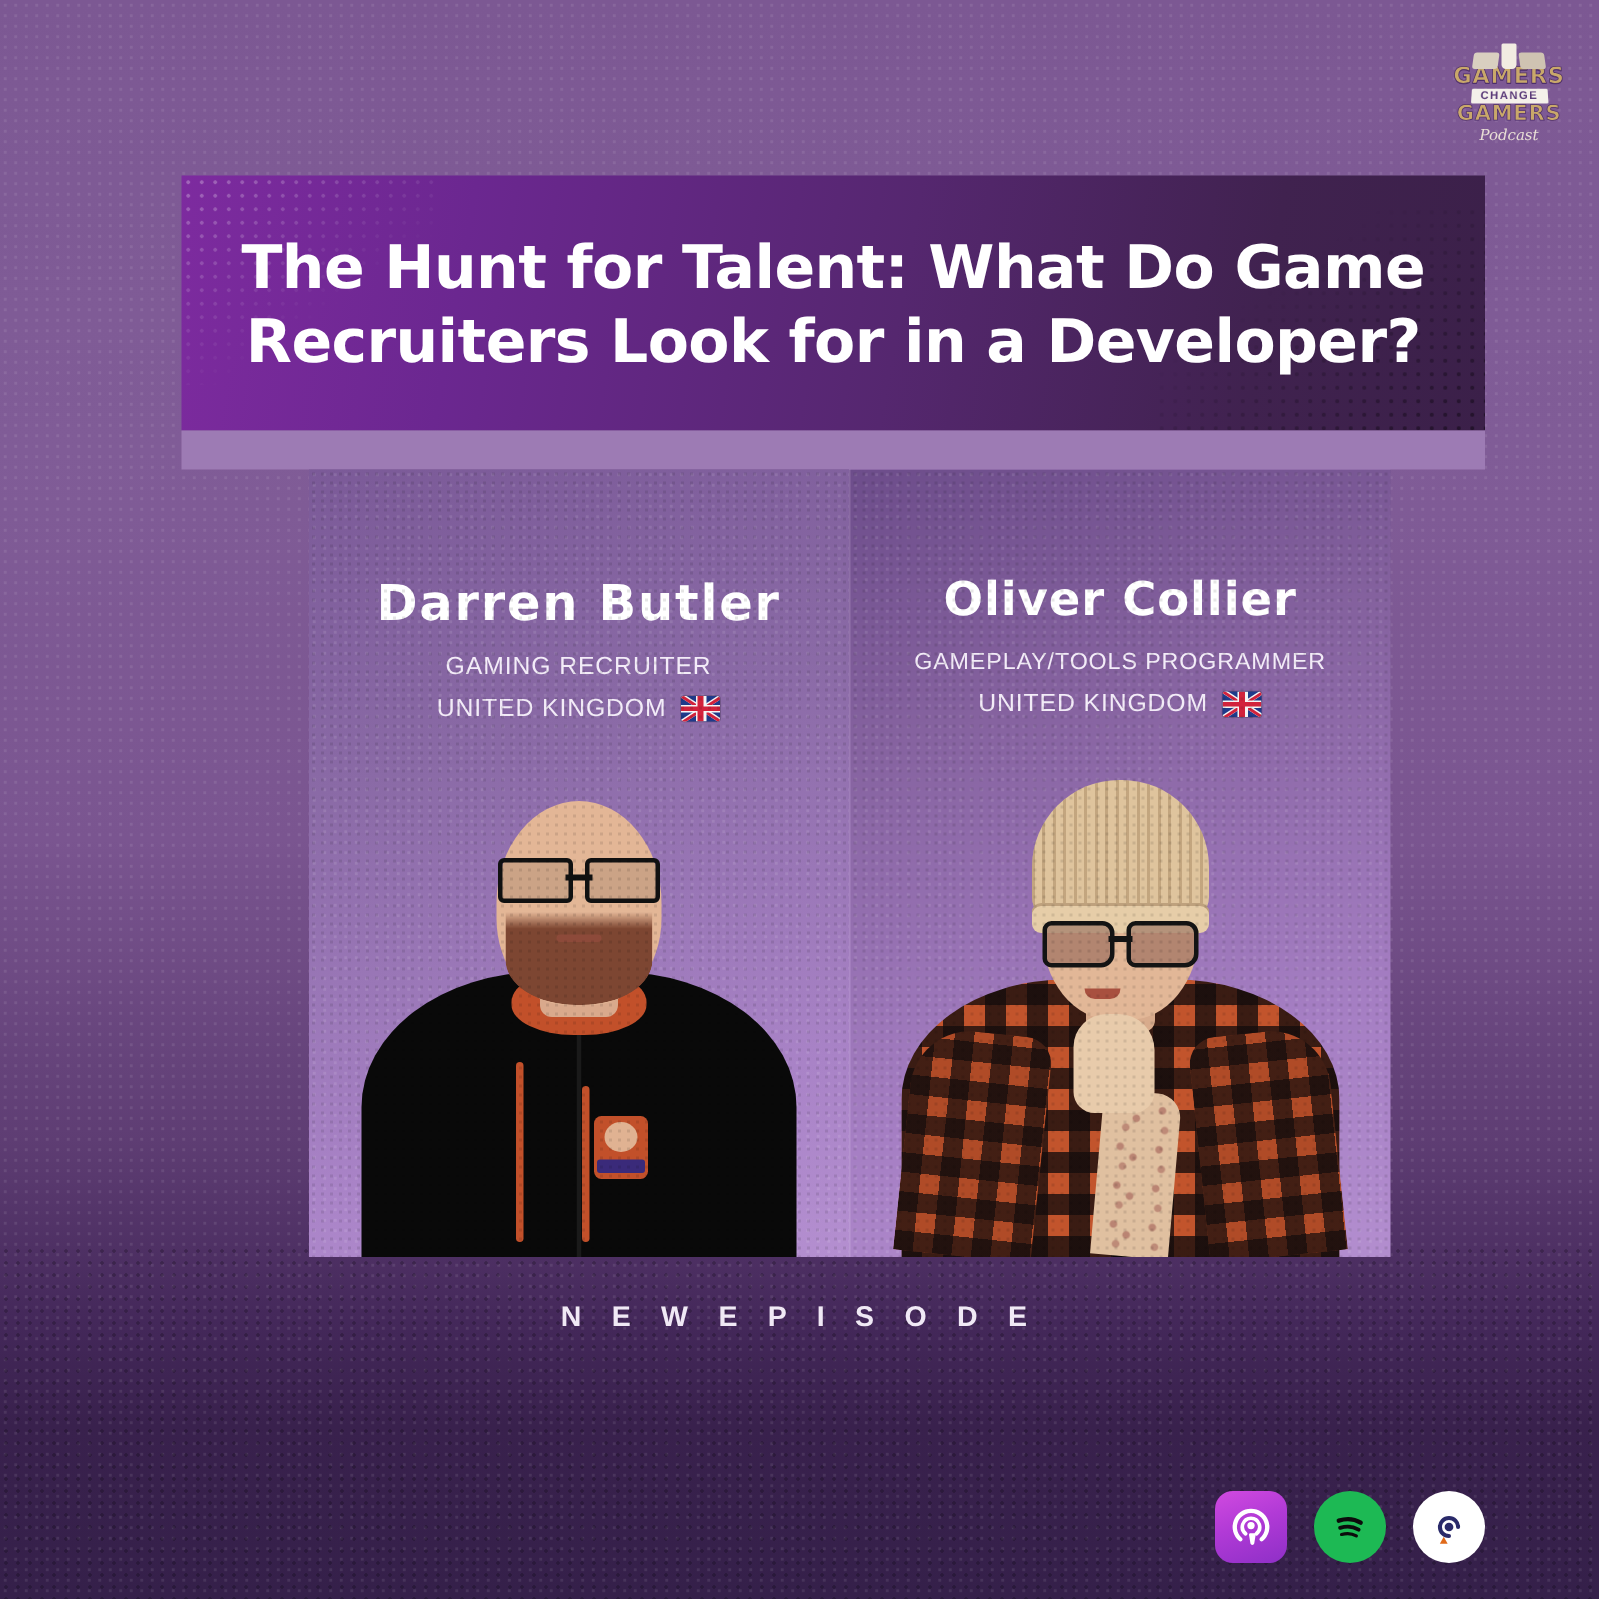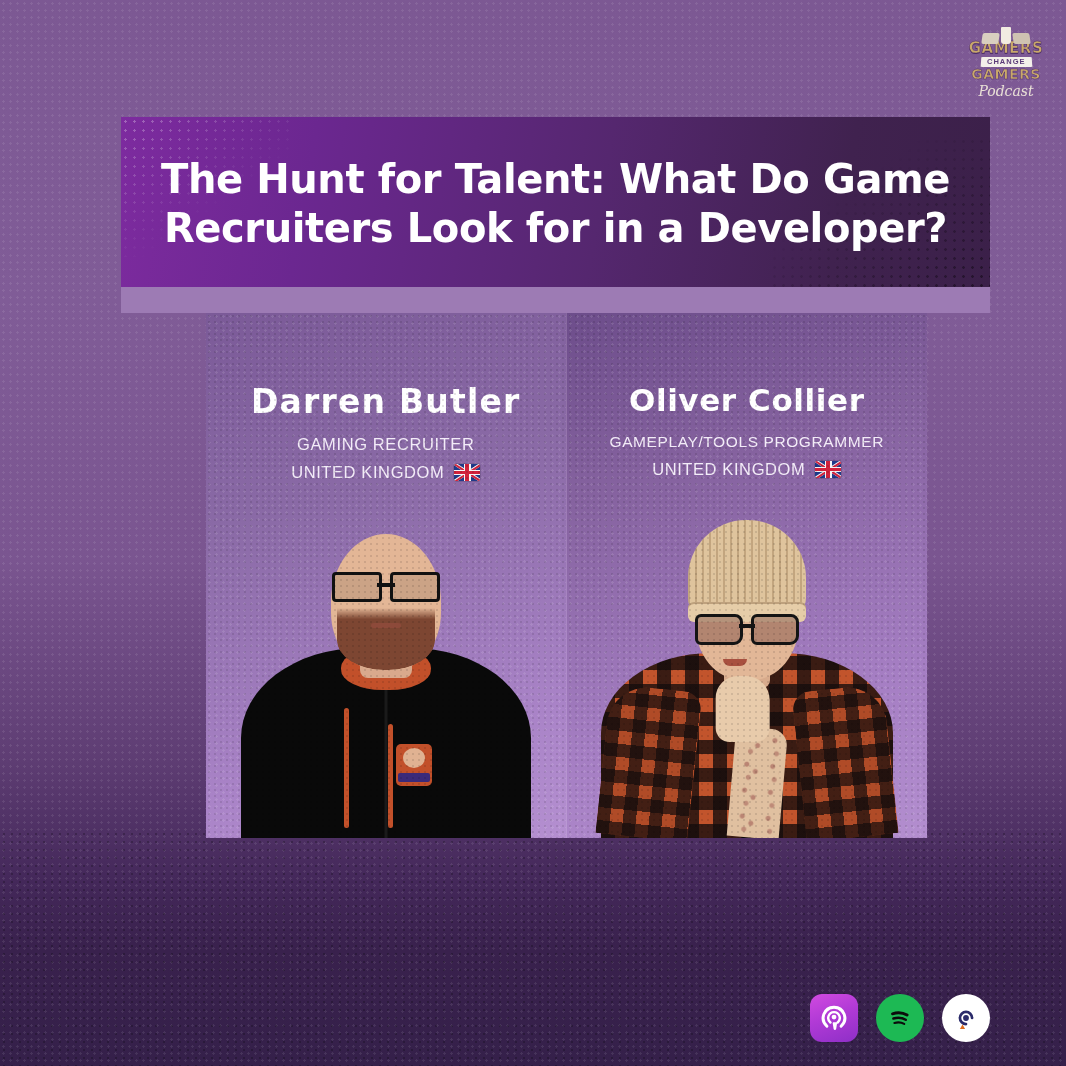--- a/index.html
+++ b/index.html
@@ -53,21 +53,21 @@
     background:#f4f0ea;color:#5a3a78;font-weight:bold;font-size:7.5px;
     letter-spacing:1px;padding:1px 6px;margin:1px 0;border-radius:1px;
     transform:perspective(40px) rotateX(6deg);
   }
   .logo-l{
     font-family:"DejaVu Sans",sans-serif;font-weight:bold;font-size:14px;
     color:#c9a86a;letter-spacing:.5px;
     -webkit-text-stroke:0.5px #4e2f6b;
   }
   .logo-pod{
-    font-family:"DejaVu Serif",serif;font-style:italic;font-size:14px;
+    font-family:"DejaVu Serif",serif;font-style:italic;font-size:10px;
     color:#efe7da;margin-top:3px;opacity:.95;
   }
 
   
   .title-band{
     position:absolute;left:121px;top:117px;width:869px;height:170px;
     background:linear-gradient(100deg,#7d2b9f 0%,#6b2790 22%,#55276f 55%,#40224f 82%,#3b2049 100%);
     overflow:hidden;
   }
   .tb-dots-tl{
@@ -396,20 +396,21 @@
         <div class="mouth"></div>
         <div class="forearm">
             <span class="ink"></span>
           </div>
         <div class="hand"></div>
       </div>
       <div class="pdots-fg"></div>
     </div>
   </div>
 
+  <div class="new-ep">N E W   E P I S O D E</div>
 
   <div class="platforms">
     <div class="plat apple">
       <svg width="30" height="30" viewBox="0 0 32 32" aria-hidden="true">
         <path d="M16 3a13 13 0 0 0-8.4 23 1.5 1.5 0 0 0 2-2.2A10 10 0 1 1 22.4 23.8a1.5 1.5 0 0 0 2 2.2A13 13 0 0 0 16 3z" fill="#fff"></path>
         <path d="M16 8.5a7.5 7.5 0 0 0-4.7 13.3 1.3 1.3 0 0 0 1.7-2A4.9 4.9 0 1 1 19 19.8a1.3 1.3 0 0 0 1.7 2A7.5 7.5 0 0 0 16 8.5z" fill="#fff"></path>
         <circle cx="16" cy="15" r="2.6" fill="#fff"></circle>
         <path d="M13.6 20.5h4.8c.6 0 1 .5.9 1.1l-1 6.2a1.4 1.4 0 0 1-2.7 0l-1-6.2c-.1-.6.4-1.1 1-1.1z" fill="#fff"></path>
       </svg>
     </div>

